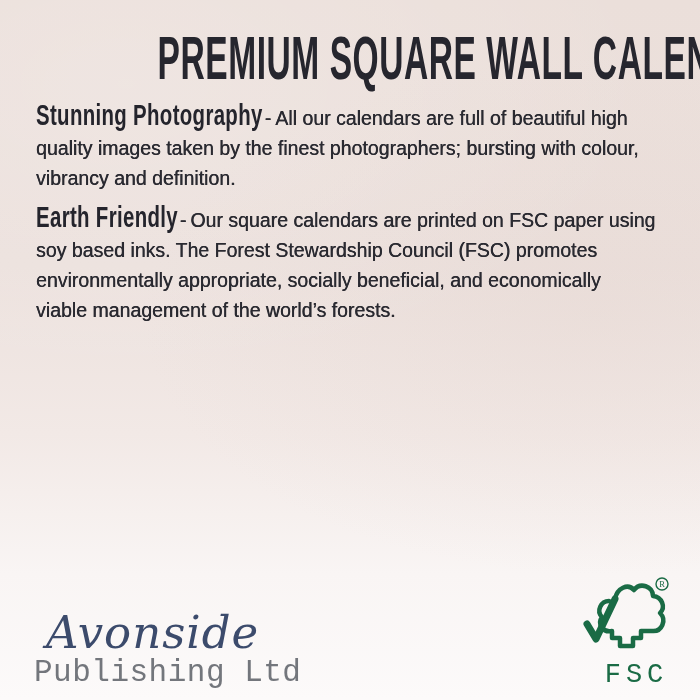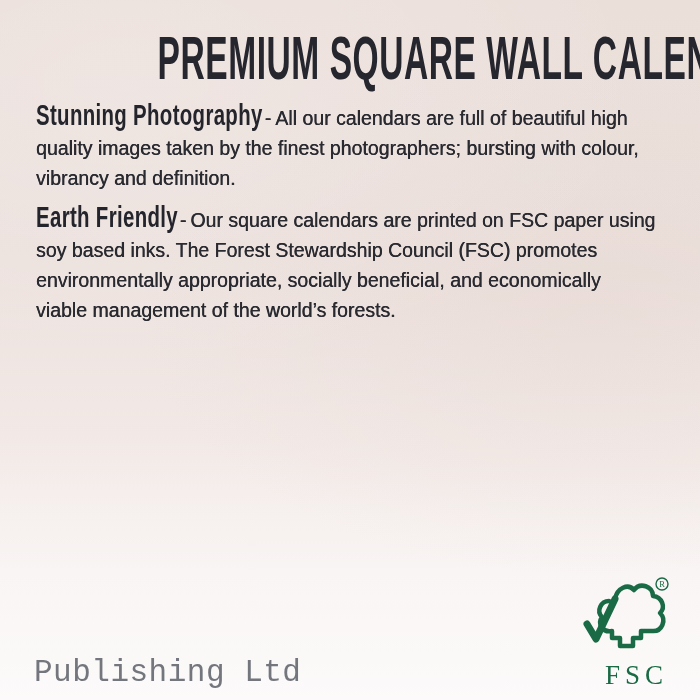--- a/index.html
+++ b/index.html
@@ -86,21 +86,21 @@
     letter-spacing: 0.5px;
   }
   .fsc {
     display: flex;
     flex-direction: column;
     align-items: center;
     margin-right: 8px;
     margin-bottom: 2px;
   }
   .fsc-label {
-    font-family: Liberation Serif, serif;
+    font-family: Liberation Mono, monospace;
     font-size: 27px;
     line-height: 26px;
     letter-spacing: 5px;
     margin-left: 21px; 
     color: #1a6b45;
   }
 </style>
 </head>
 <body>
 
@@ -119,20 +119,21 @@
 
     <p class="feature">
       <span class="h condensed" style="margin-right: -66.88px;">Earth Friendly</span><span class="sep">-</span><span class="b">Our square calendars are printed on FSC paper using soy based inks. The Forest Stewardship Council (FSC) promotes environmentally appropriate, socially beneficial, and economically viable management of the world’s forests.</span>
     </p>
 
   </div>
 
   <div class="footer">
 
     <div class="brand">
+      <div class="brand-name">Avonside</div>
       <div class="brand-subtitle">Publishing Ltd</div>
     </div>
 
     <div class="fsc">
       <span>
         <svg width="88" height="82" viewBox="0 0 88 82" fill="none" xmlns="http://www.w3.org/2000/svg">
 
           <path d="M5 48 L14 63 L33 23" stroke="#1a6b45" stroke-width="7" stroke-linecap="round" stroke-linejoin="round" fill="none"></path>
 
           <path d="M33 23

